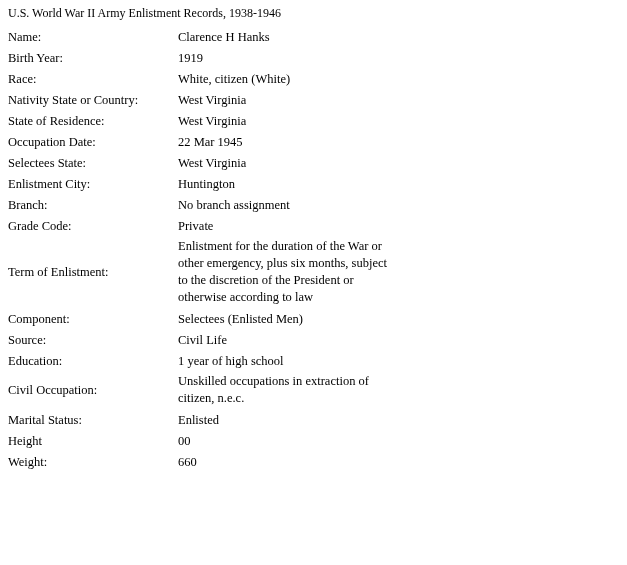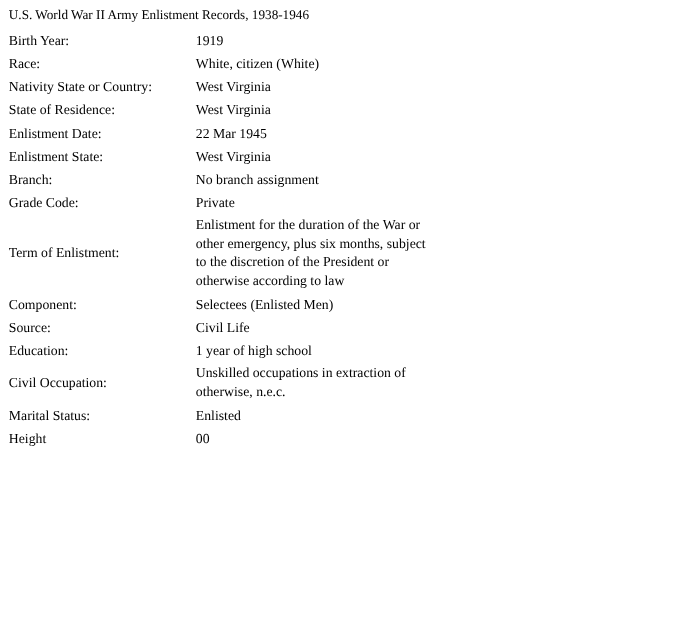--- a/index.html
+++ b/index.html
@@ -61,42 +61,50 @@
 </style>
 </head>
 <body>
 
 <div class="page">
   <div class="record-title">U.S. World War II Army Enlistment Records, 1938-1946</div>
 
   <table class="record">
     <tbody>
       <tr class="row">
+        <td class="label">Name:</td>
+        <td class="value">Clarence H Hanks</td>
+      </tr>
+      <tr class="row">
         <td class="label">Birth Year:</td>
         <td class="value">1919</td>
       </tr>
       <tr class="row">
         <td class="label">Race:</td>
         <td class="value">White, citizen (White)</td>
       </tr>
       <tr class="row">
         <td class="label">Nativity State or Country:</td>
         <td class="value">West Virginia</td>
       </tr>
       <tr class="row">
         <td class="label">State of Residence:</td>
         <td class="value">West Virginia</td>
       </tr>
       <tr class="row">
-        <td class="label">Enlistment Date:</td>
+        <td class="label">Occupation Date:</td>
         <td class="value">22 Mar 1945</td>
       </tr>
       <tr class="row">
-        <td class="label">Enlistment State:</td>
+        <td class="label">Selectees State:</td>
         <td class="value">West Virginia</td>
+      </tr>
+      <tr class="row">
+        <td class="label">Enlistment City:</td>
+        <td class="value">Huntington</td>
       </tr>
       <tr class="row">
         <td class="label">Branch:</td>
         <td class="value">No branch assignment</td>
       </tr>
       <tr class="row">
         <td class="label">Grade Code:</td>
         <td class="value">Private</td>
       </tr>
       <tr class="row-multi">
@@ -117,26 +125,30 @@
         <td class="value">Civil Life</td>
       </tr>
       <tr class="row">
         <td class="label">Education:</td>
         <td class="value">1 year of high school</td>
       </tr>
       <tr class="row-multi">
         <td class="label">Civil Occupation:</td>
         <td class="value value-lines">
           <span>Unskilled occupations in extraction of</span>
-          <span>otherwise, n.e.c.</span>
+          <span>citizen, n.e.c.</span>
         </td>
       </tr>
       <tr class="row">
         <td class="label">Marital Status:</td>
         <td class="value">Enlisted</td>
       </tr>
       <tr class="row">
         <td class="label">Height</td>
         <td class="value">00</td>
       </tr>
+      <tr class="row">
+        <td class="label">Weight:</td>
+        <td class="value">660</td>
+      </tr>
     </tbody>
   </table>
 </div>
 
 </body></html>

